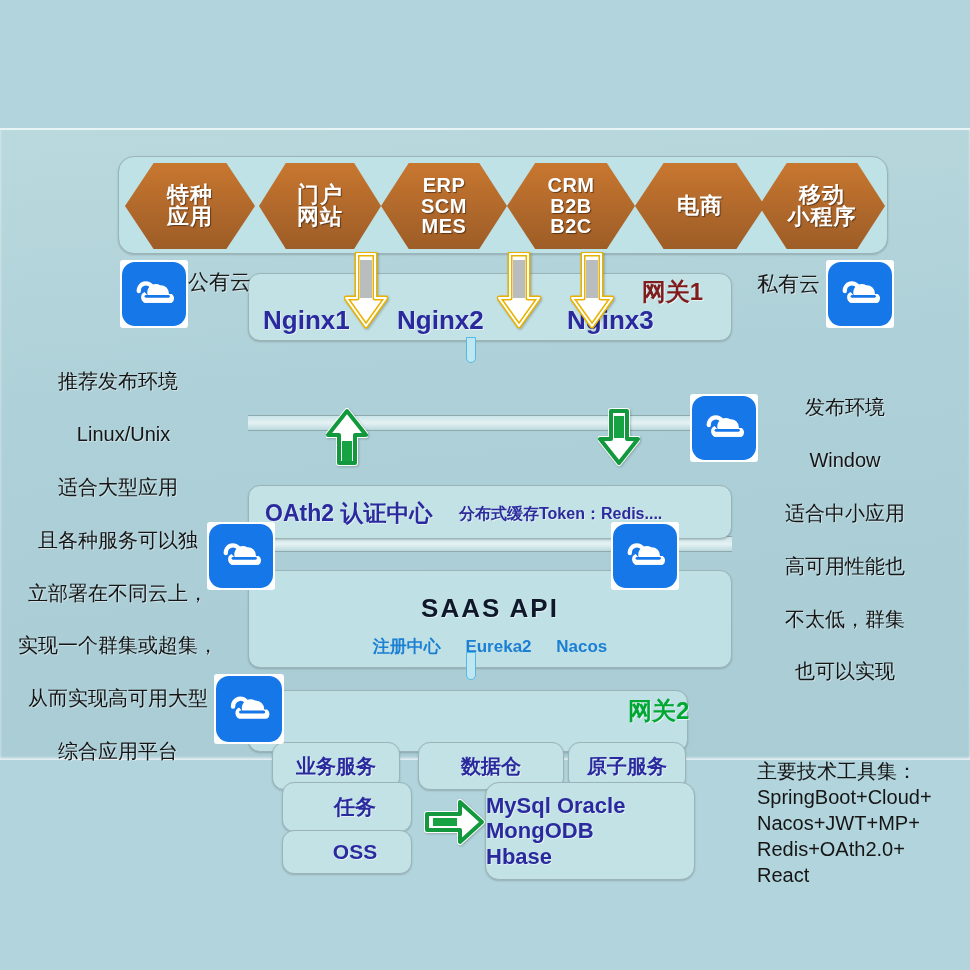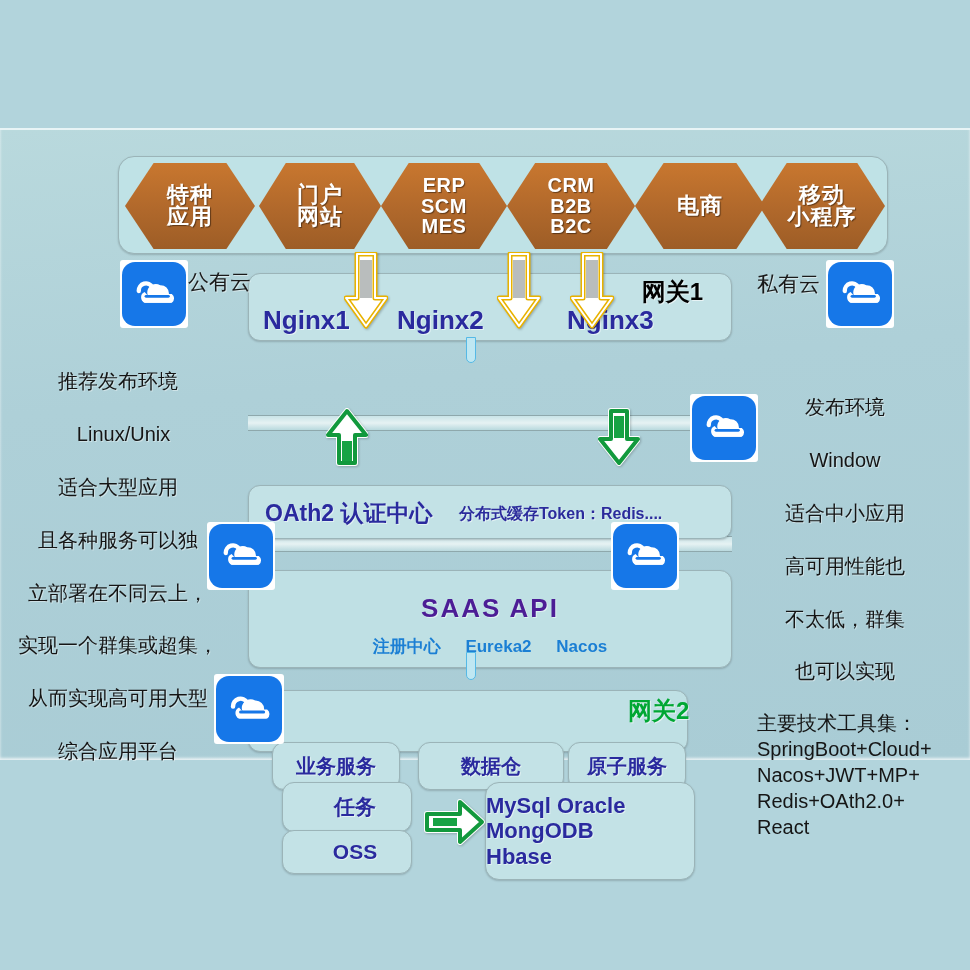--- a/index.html
+++ b/index.html
@@ -46,33 +46,33 @@
   .hex.cn{font-size:22px;letter-spacing:1px;}
   .hex.en{font-size:20px;letter-spacing:.5px;}
 
   
   #nginxbar{left:248px;top:143px;width:484px;height:68px;border-radius:12px;}
   .nginx{
     position:absolute;color:#2a2a9e;font-weight:bold;font-size:26px;
     text-shadow:1px 1px 0 rgba(255,255,255,.55);
     bottom:4px;
   }
-  #gw1{position:absolute;right:28px;top:2px;color:#000000;font-weight:bold;font-size:24px;
+  #gw1{position:absolute;right:28px;top:2px;color:#7f1d1d;font-weight:bold;font-size:24px;
        text-shadow:1px 1px 0 rgba(255,255,255,.6);}
 
   
   #oauthbar{left:248px;top:355px;width:484px;height:54px;border-radius:12px;}
   #oauth-title{position:absolute;left:16px;top:12px;color:#2a2a9e;font-weight:bold;font-size:23px;
      text-shadow:1px 1px 0 rgba(255,255,255,.5);}
   #token-txt{position:absolute;left:210px;top:18px;color:#2b2b9c;font-weight:bold;font-size:16px;
      text-shadow:1px 1px 0 rgba(255,255,255,.5);}
 
   
   #saas{left:248px;top:440px;width:484px;height:98px;border-radius:12px;}
-  #saas-title{position:absolute;left:0;right:0;top:22px;text-align:center;color:#4c1d95;
+  #saas-title{position:absolute;left:0;right:0;top:22px;text-align:center;color:#0f172a;
      font-weight:bold;font-size:26px;letter-spacing:2px;
      text-shadow:1px 1px 0 rgba(255,255,255,.5);}
   #reg-row{position:absolute;left:0;right:0;top:64px;text-align:center;color:#1b7fd4;
      font-weight:bold;font-size:17px;}
   #reg-row span{margin:0 10px;}
 
   
   #svcpanel{left:248px;top:560px;width:440px;height:62px;border-radius:12px;}
   .svcbox{top:572px;height:48px;border-radius:12px;display:flex;align-items:center;
      justify-content:center;color:#2a2a9e;font-weight:bold;font-size:20px;
@@ -106,21 +106,21 @@
   .cnlabel{position:absolute;color:#1a1a1a;font-size:21px;
     font-family:"DejaVu Serif","Liberation Serif",serif;
     text-shadow:1px 1px 0 rgba(255,255,255,.45);}
 
   
   .sidetext{position:absolute;color:#151515;font-size:20px;line-height:1.32;
     font-family:"DejaVu Serif","Liberation Serif",serif;
     text-shadow:1px 1px 0 rgba(255,255,255,.4);white-space:pre;text-align:center;}
   .sidetext .lat{font-family:"Liberation Sans",sans-serif;}
   #tools{position:absolute;left:757px;top:580px;color:#151515;font-size:20px;line-height:1.3;}
-  #tools .hd{font-family:Liberation Serif, serif;}
+  #tools .hd{font-family:Liberation Serif, serif;margin-top:48px;}
   #tools .ln{font-family:"Liberation Sans",sans-serif;}
 
   
   .ydown{position:absolute;width:44px;height:78px;filter:drop-shadow(1px 1px 1px rgba(0,0,0,.25));}
   .garrow{position:absolute;filter:drop-shadow(1px 1px 1px rgba(0,0,0,.2));}
 
   
   .conn{position:absolute;width:10px;background:#bfe7f2;border:1.5px solid #55b9e6;
     border-radius:0 0 5px 5px;box-sizing:border-box;}
   

